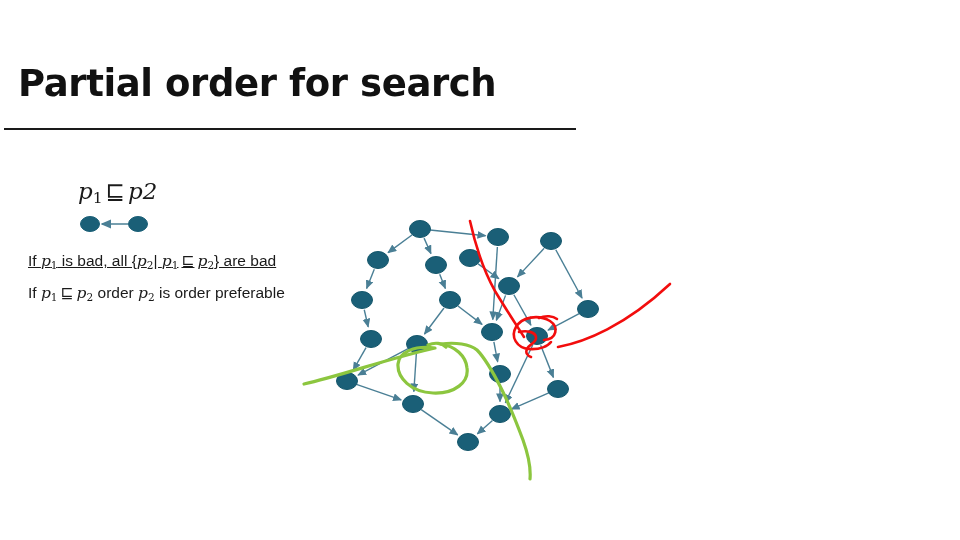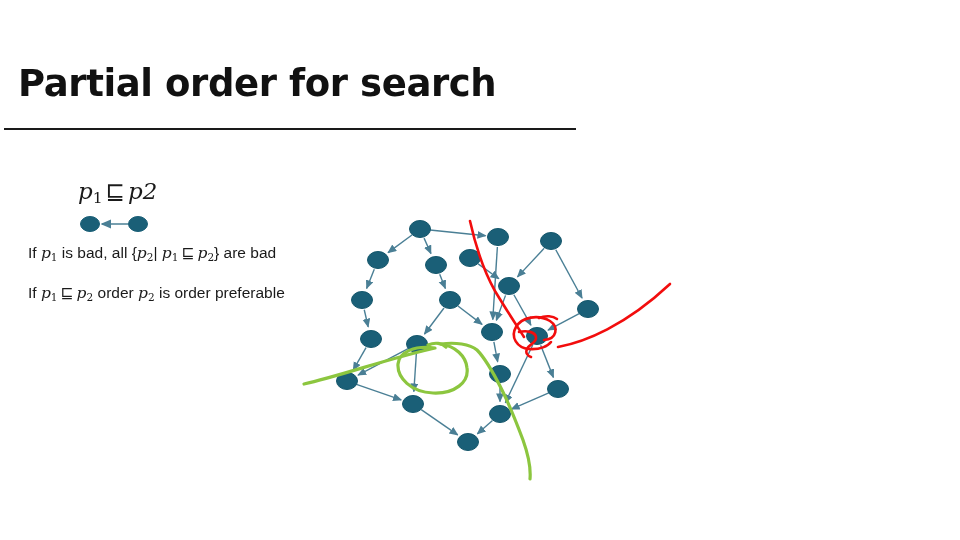--- a/index.html
+++ b/index.html
@@ -57,23 +57,24 @@
     font-style: normal;
     font-family: "DejaVu Serif", serif;
   }
   .op {
     font-style: normal;
     font-family: "DejaVu Sans", sans-serif;
     padding: 0 3px;
   }
   #stmt1 {
     left: 28px;
-    top: 208px;
+    top: 216px;
     font-size: 15.5px;
     font-family: "Liberation Sans", sans-serif;
+    text-decoration: underline;
   }
   #stmt2 {
     left: 28px;
     top: 248px;
     font-size: 15.5px;
     font-family: "Liberation Sans", sans-serif;
   }
 
   
   #legend-svg, #graph-svg {

